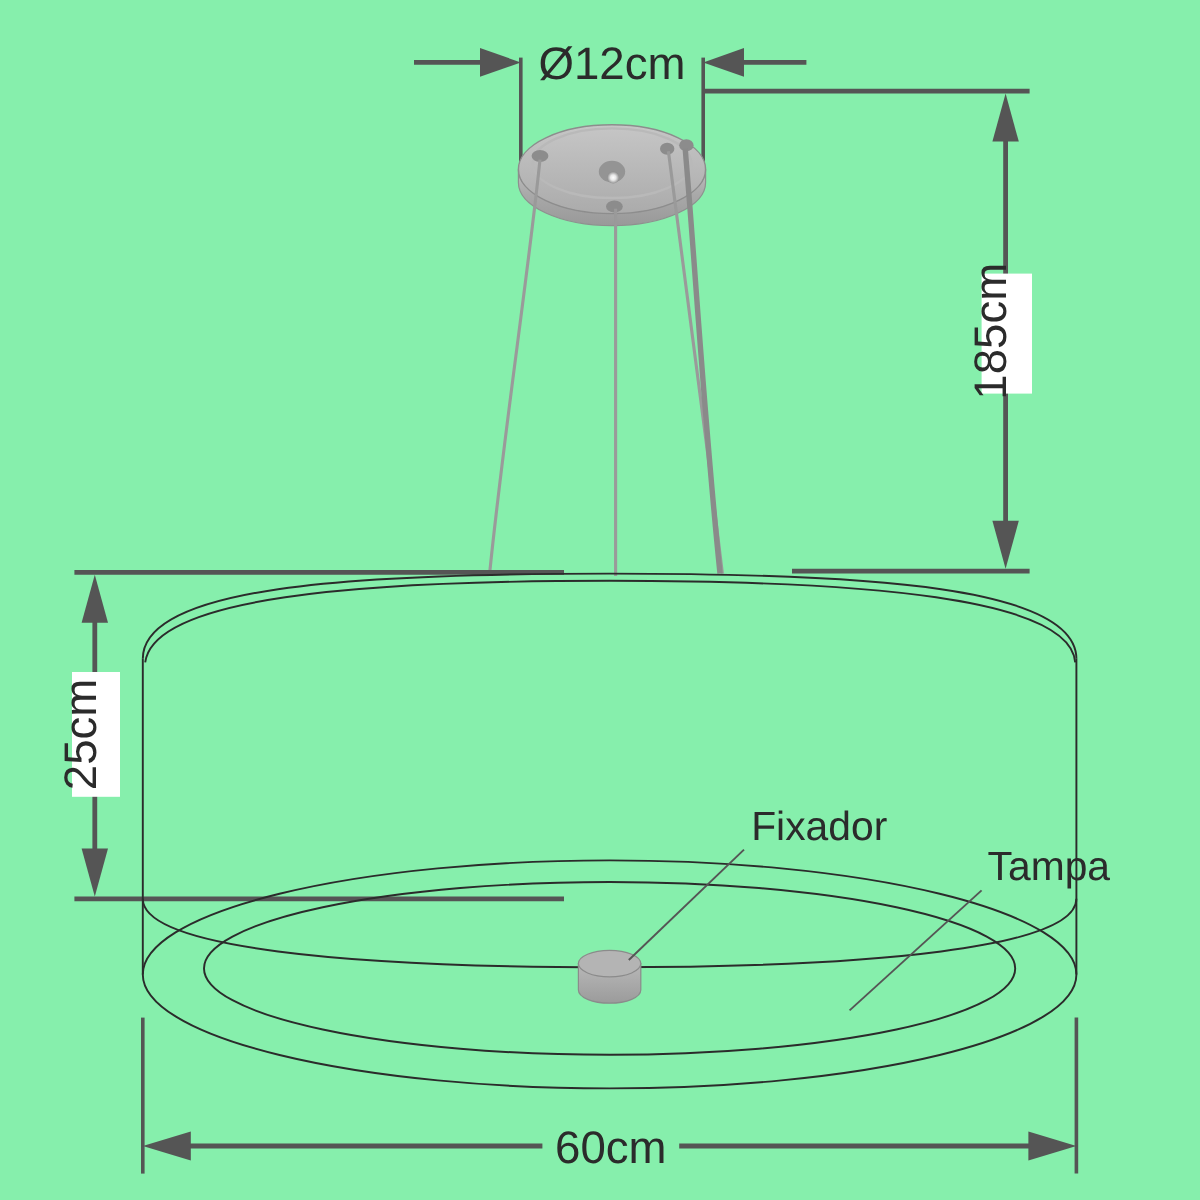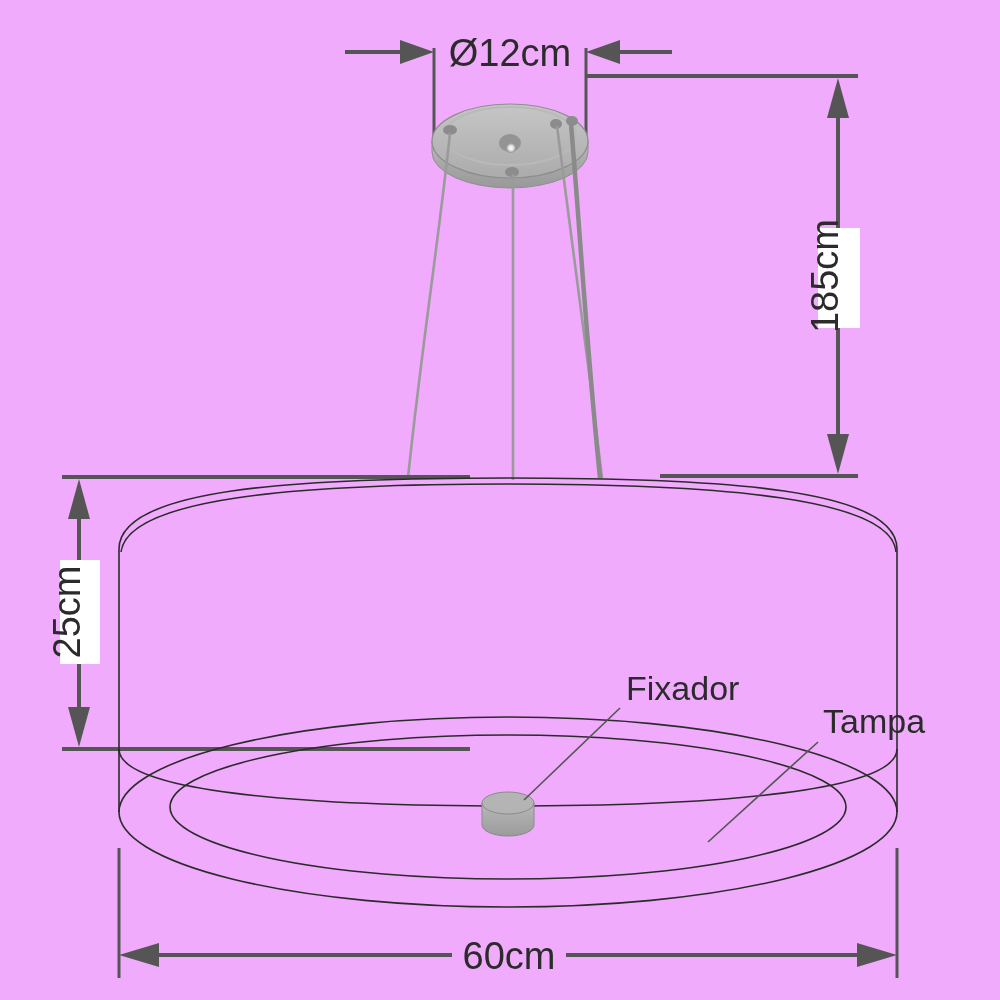--- a/index.html
+++ b/index.html
@@ -7,21 +7,21 @@
     padding: 0;
     background: #ffffff;
   }
   body {
     font-family: "Liberation Sans", sans-serif;
   }
   #stage {
     position: relative;
     width: 1000px;
     height: 1000px;
-    background: #f0abfc;
+    background: #86efac;
     overflow: hidden;
   }
   #drawing {
     position: absolute;
     left: 0;
     top: 0;
     width: 1000px;
     height: 1000px;
   }
   .dim-text {

